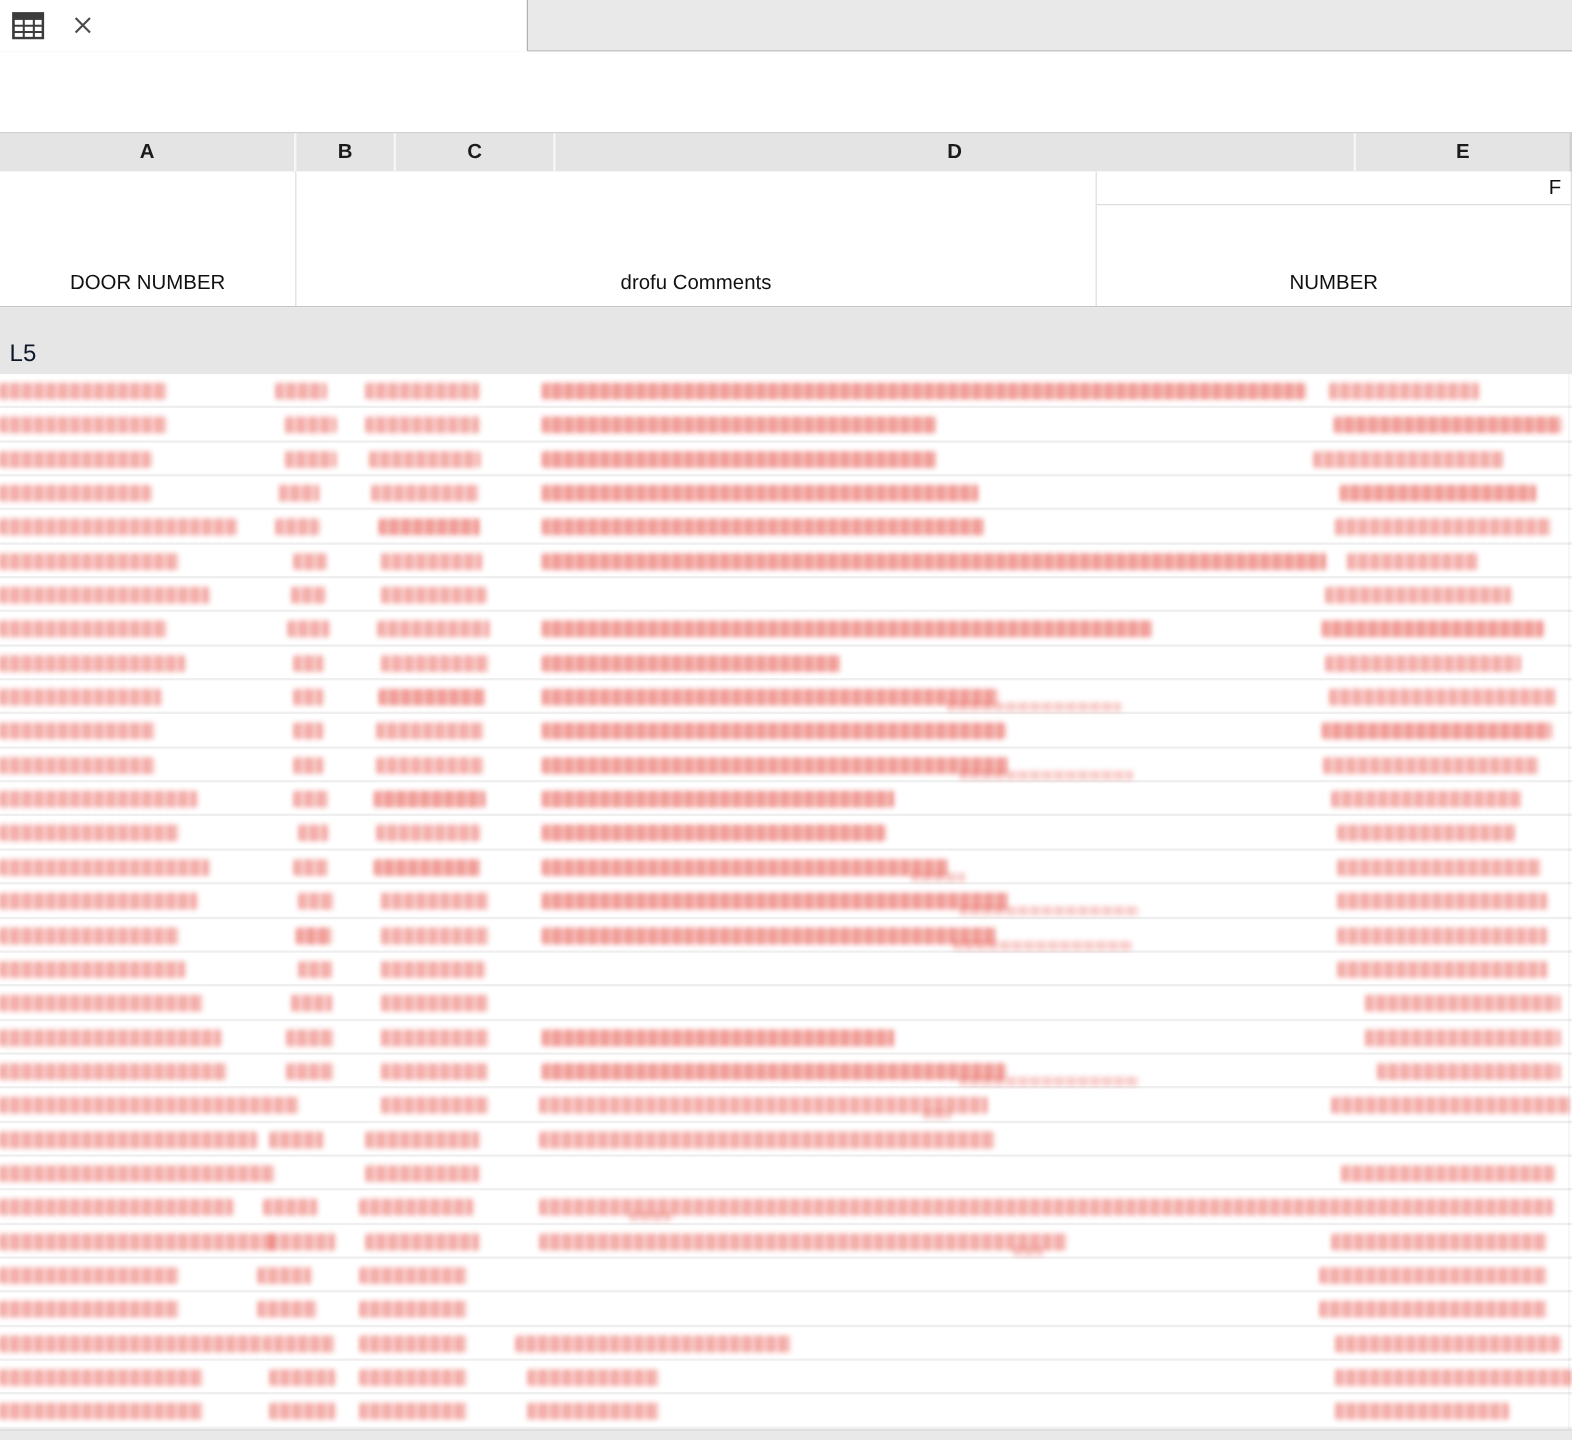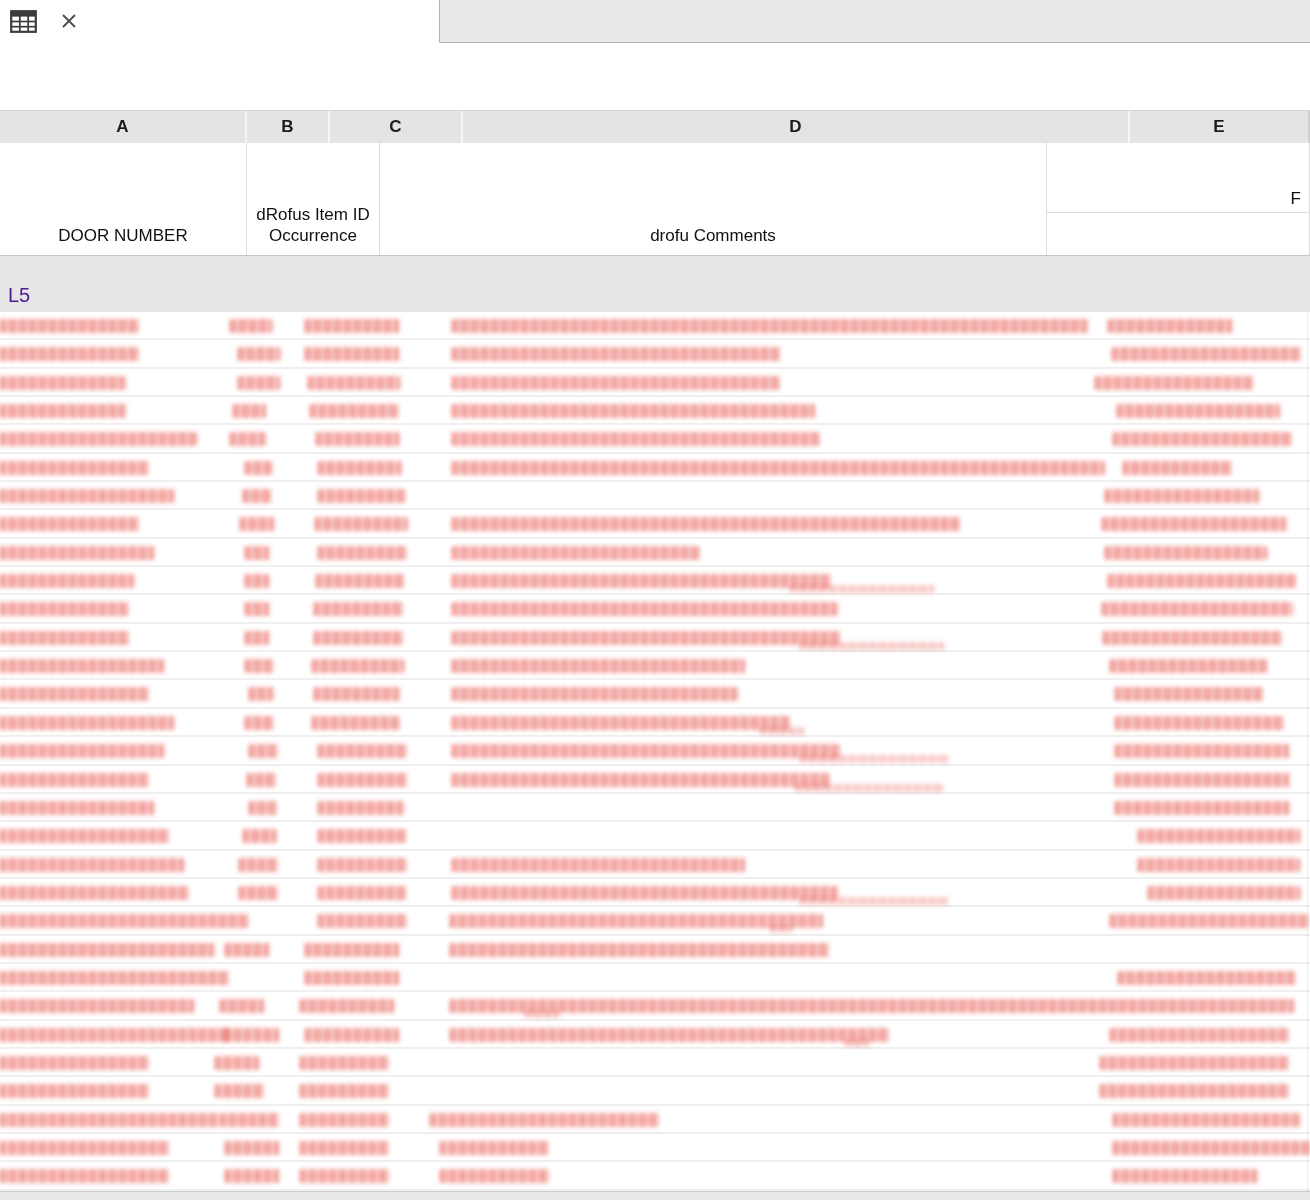--- a/index.html
+++ b/index.html
@@ -73,21 +73,21 @@
   .e-label{
     flex:1; display:flex; align-items:flex-end; justify-content:center;
     padding-bottom:8px; font-size:17px;
   }
   
   .group-row{
     height:56px; background:#e6e6e6; position:relative;
   }
   .group-label{
     position:absolute; left:8px; bottom:5px;
-    font-size:20px; color:#4c1d95;
+    font-size:20px; color:#0f172a;
   }
   
   .rows{ background:#ffffff; }
   .row{
     position:relative; height:28.355px;
     border-bottom:2px solid #efefef;
   }
   .redact{
     position:absolute; top:7px; height:14px; border-radius:2px;
     background:repeating-linear-gradient(90deg,
@@ -139,30 +139,30 @@
   <div class="letter-cell letter-b">B</div>
   <div class="letter-cell letter-c">C</div>
   <div class="letter-cell letter-d">D</div>
   <div class="letter-cell letter-e">E</div>
 </div>
 
 <div class="header-row">
   <div class="header-cell hdr-a">
     <span>DOOR NUMBER</span>
   </div>
-  <div class="header-cell hdr-c">
-    <span>dRofus Item ID Occurrence</span>
-  </div>
   <div class="header-cell hdr-d">
     <span>drofu Comments</span>
   </div>
   <div class="header-cell hdr-e">
     <div class="sub-f">
       <span>F</span>
     </div>
+    <div class="e-label">
+      <span>NUMBER</span>
+    </div>
   </div>
 </div>
 
 <div class="group-row">
   <span class="group-label">L5</span>
 </div>
 
 <div class="rows-wrap">
   <div class="rows" id="rows">
       <div class="row">

